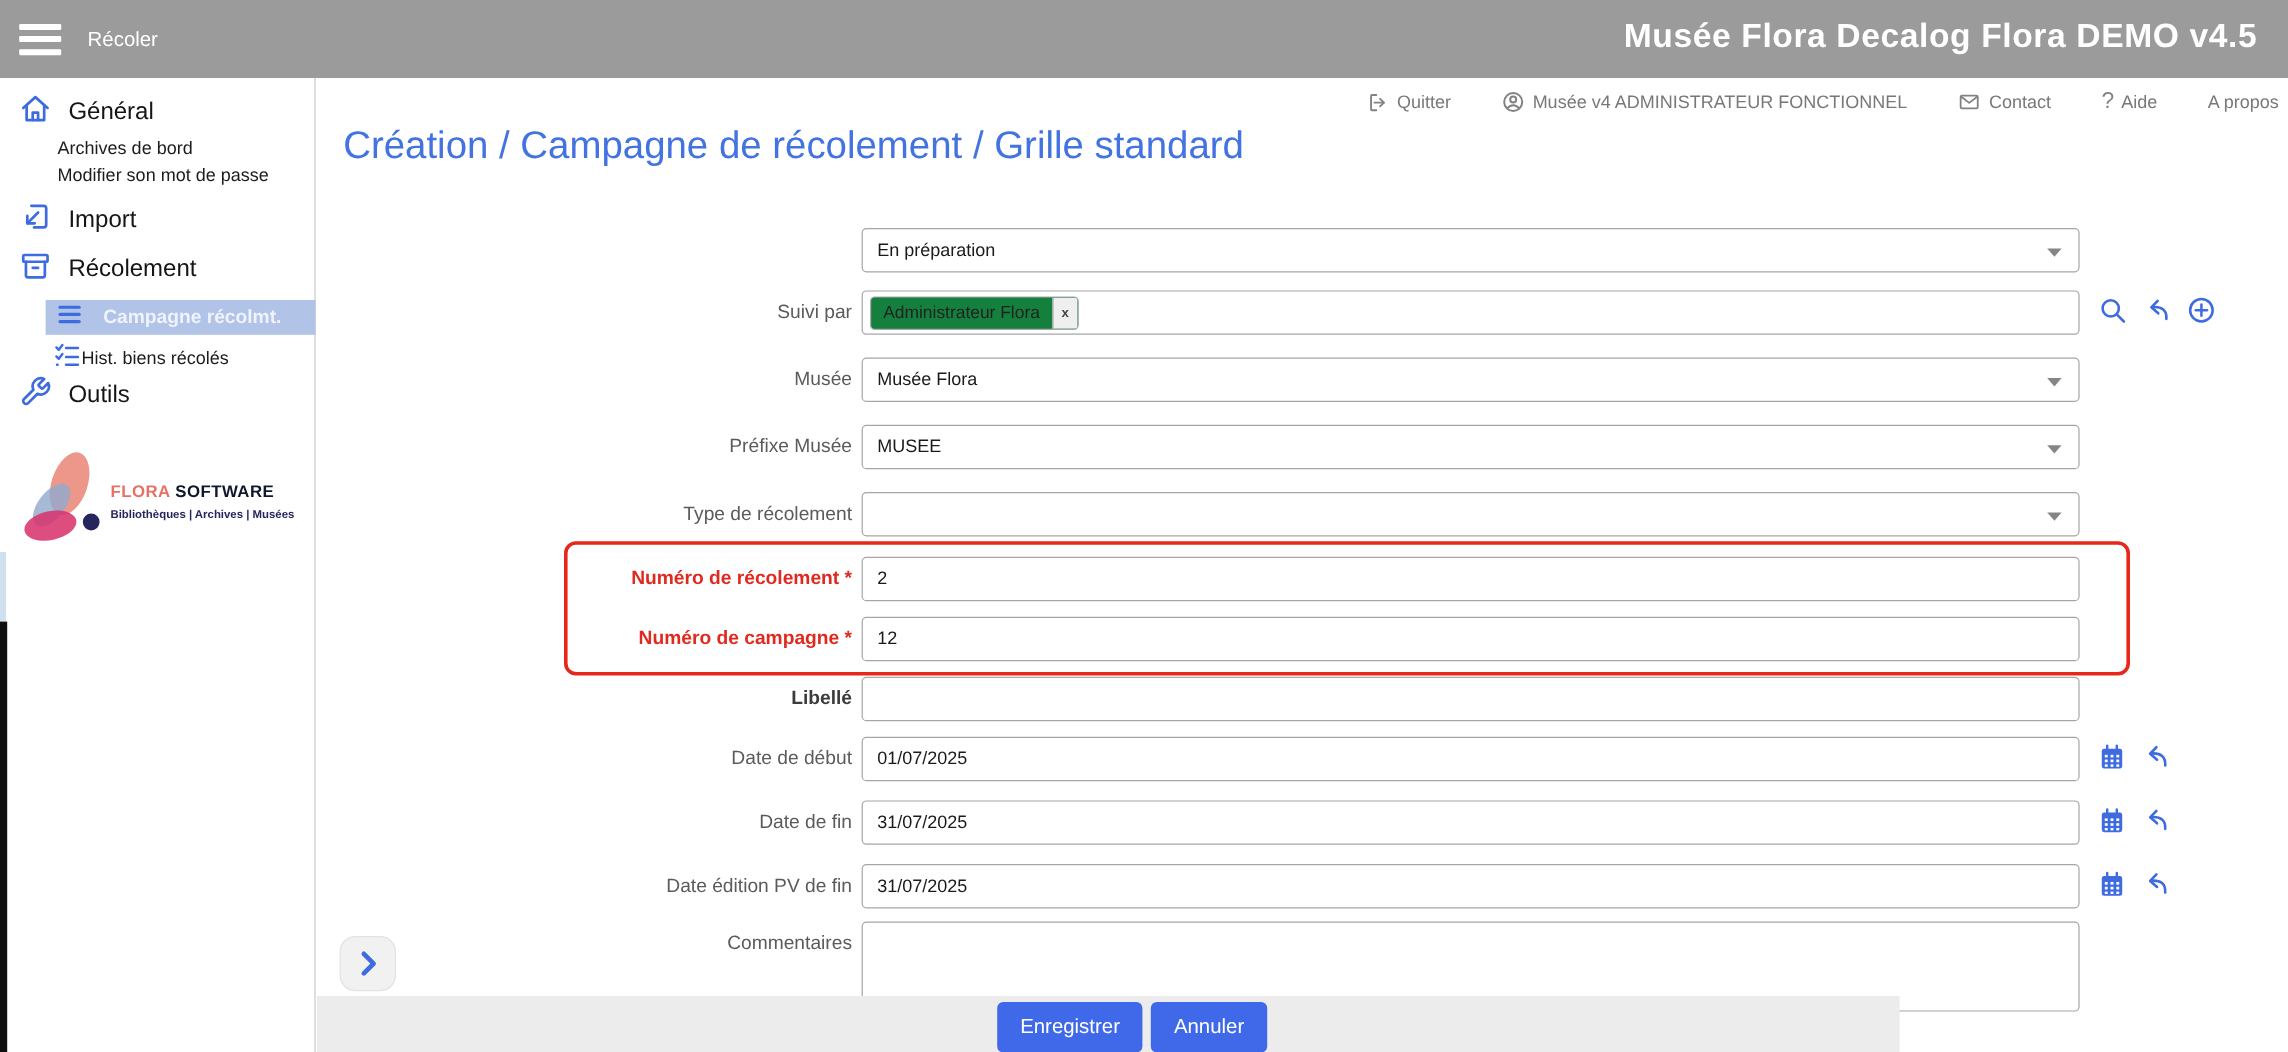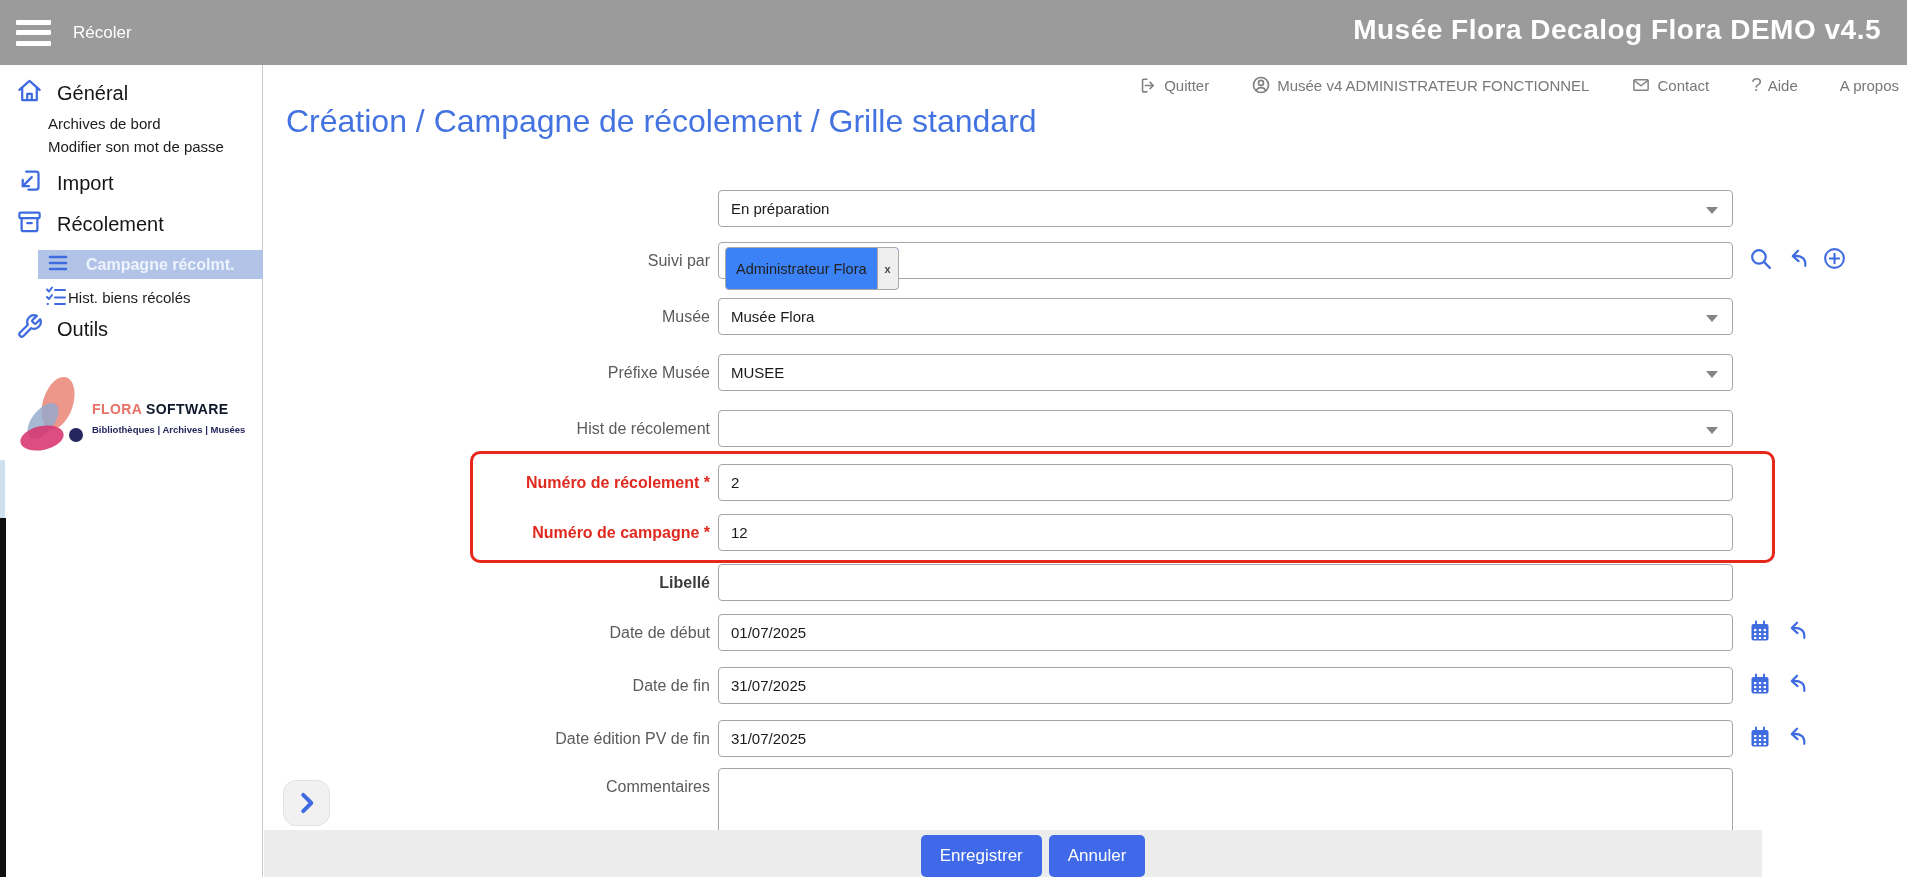--- a/index.html
+++ b/index.html
@@ -58,36 +58,36 @@
   .fselect { display:flex; align-items:center; padding:0 30px 0 12px; font-size:15px;
              color:#1a1a1a; cursor:pointer; }
   .caret { position:absolute; right:14px; top:16px; width:0; height:0;
            border-left:6px solid transparent; border-right:6px solid transparent;
            border-top:7px solid #858585; }
   input.ftext { padding:0 12px; font-size:15px; color:#1a1a1a; outline:none;
                 font-family:"Liberation Sans", sans-serif; }
   .ficons { position:absolute; left:1484px; top:4px; display:flex; gap:12px; align-items:center; }
   .ficons svg { cursor:pointer; }
   .tag { position:absolute; left:6px; top:4px; display:inline-flex; align-items:stretch;
-         border:1px solid #a9a9a9; border-radius:4px; background:#3b82f6; overflow:hidden;
-         height:43px; }
+         border:1px solid #a9a9a9; border-radius:4px; background:#15803d; overflow:hidden;
+         height:28px; }
   .tag-text { padding:0 10px; font-size:14.5px; color:#222; display:flex; align-items:center; }
   .tag-x { border-left:1px solid #a9a9a9; padding:0 7px; display:flex; align-items:center;
            font-size:11px; font-weight:bold; color:#444; cursor:pointer; background:#efefef; }
   textarea.fta { resize:none; padding:8px 12px; font-size:15px; outline:none;
                  font-family:"Liberation Sans", sans-serif; height:75px; }
 
   .annotation { position:absolute; left:206px; top:386px; width:1305px; height:112px;
                 border:3px solid #e8271b; border-radius:10px; pointer-events:none; }
 
   .collapse-btn { position:absolute; left:19px; top:715px; width:47px; height:46px;
                   background:#f1f1f1; border:1px solid #e2e2e2; border-radius:13px;
                   display:flex; align-items:center; justify-content:center; cursor:pointer; }
 
-  .footer { position:absolute; left:0; top:765px; width:1498px; height:47px;
+  .footer { position:absolute; left:0; top:765px; width:1319px; height:47px;
             background:#ececec; display:flex; justify-content:center; z-index:5; }
   .footer-inner { display:flex; gap:7px; padding-top:5px; position:relative; left:20px; }
   .btn { height:42px; padding:0 19px; background:#3f69e8; color:#fff; border:none;
          border-radius:5px; font-size:17px; cursor:pointer;
          font-family:"Liberation Sans", sans-serif; }
 </style>
 </head>
 <body>
 
 <div class="stage">
@@ -282,21 +282,21 @@
 
     <div class="frow" style="top:289px;">
       <div class="flabel">Préfixe Musée</div>
       <div class="fctl fselect">
         <span>MUSEE</span>
         <span class="caret"></span>
       </div>
     </div>
 
     <div class="frow" style="top:345px;">
-      <div class="flabel">Hist de récolement</div>
+      <div class="flabel">Type de récolement</div>
       <div class="fctl fselect">
         <span></span>
         <span class="caret"></span>
       </div>
     </div>
 
     <div class="frow" style="top:399px;">
       <div class="flabel req">Numéro de récolement *</div>
       <input class="fctl ftext" type="text" value="2" style="">
     </div>

